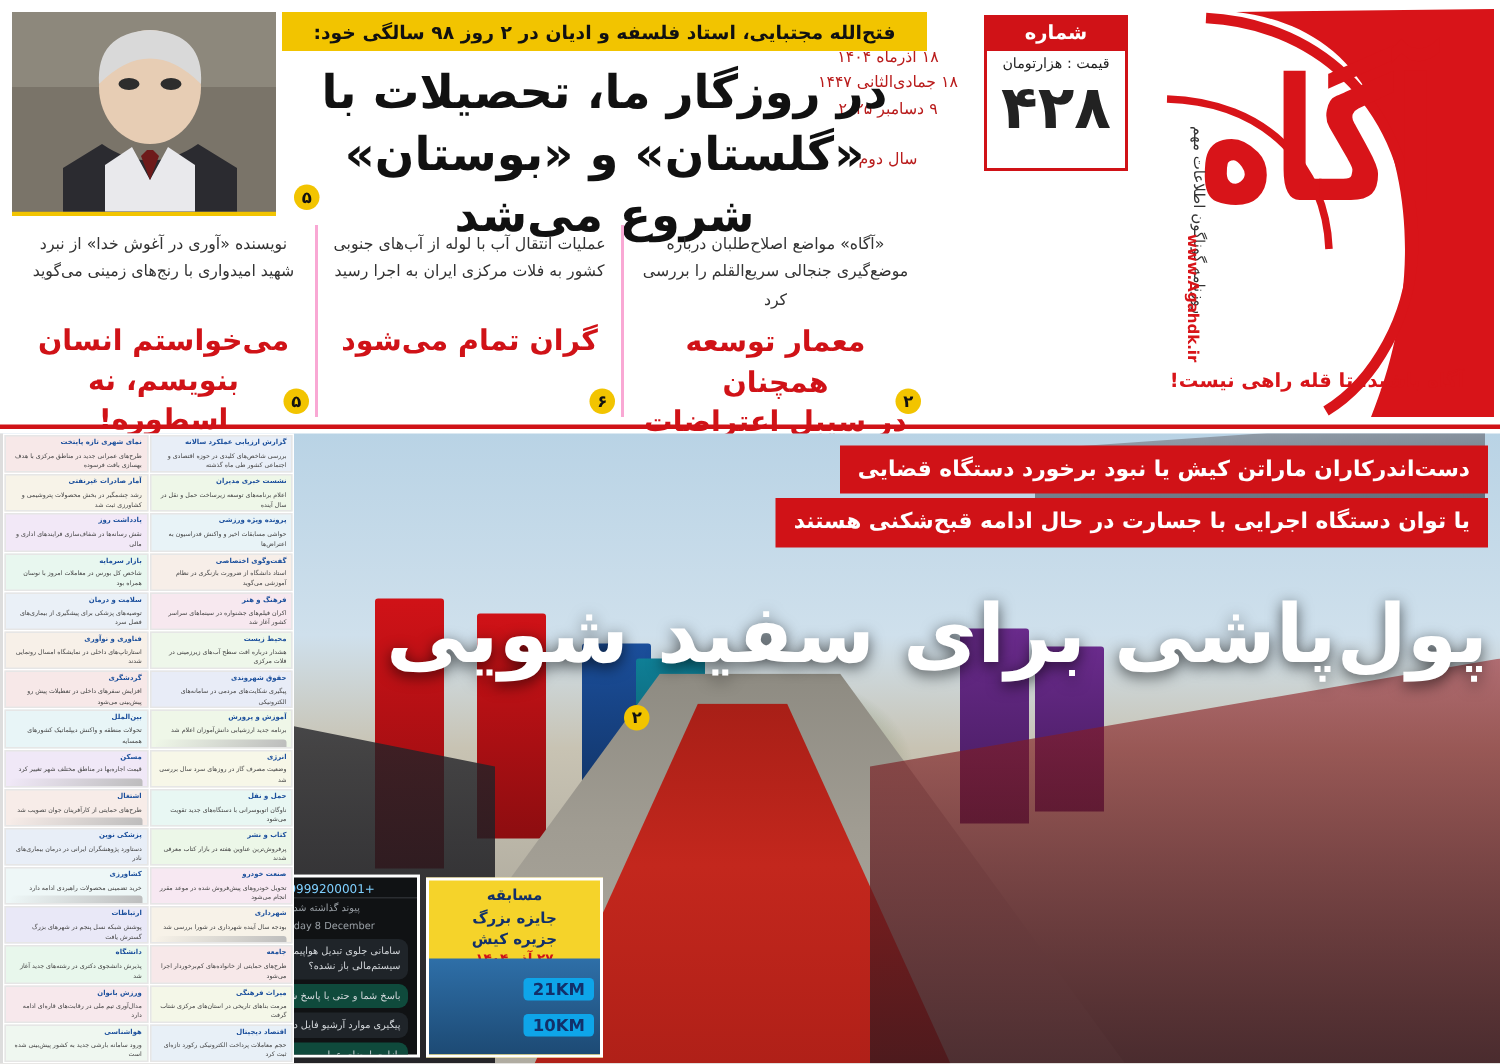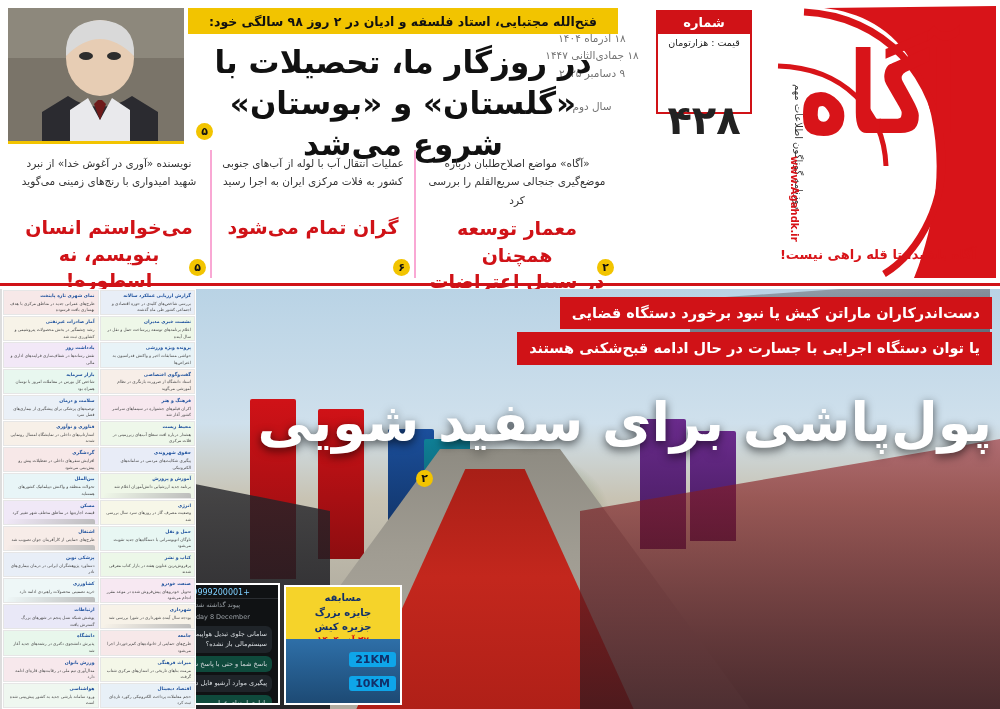--- a/index.html
+++ b/index.html
@@ -97,30 +97,29 @@
     font-size: 9.5px;
     color: #222;
     padding: 3px 0 1px;
   }
   .issue-num {
     font-size: 40px;
     font-weight: bold;
     color: #222;
     line-height: 1.05;
     padding-top: 2px;
-    margin-top: 48px;
   }
 
   
   .date-box {
     position: absolute;
     top: 12px; right: 352px;
     width: 112px;
     text-align: center;
-    color: #737373;
+    color: #b91c1c;
   }
   .date-box .d {
     font-size: 10.5px;
     line-height: 1.65;
   }
   .date-box .d.first { font-weight: bold; font-size: 11px; }
 
   
   .lead-block {
     position: absolute;

